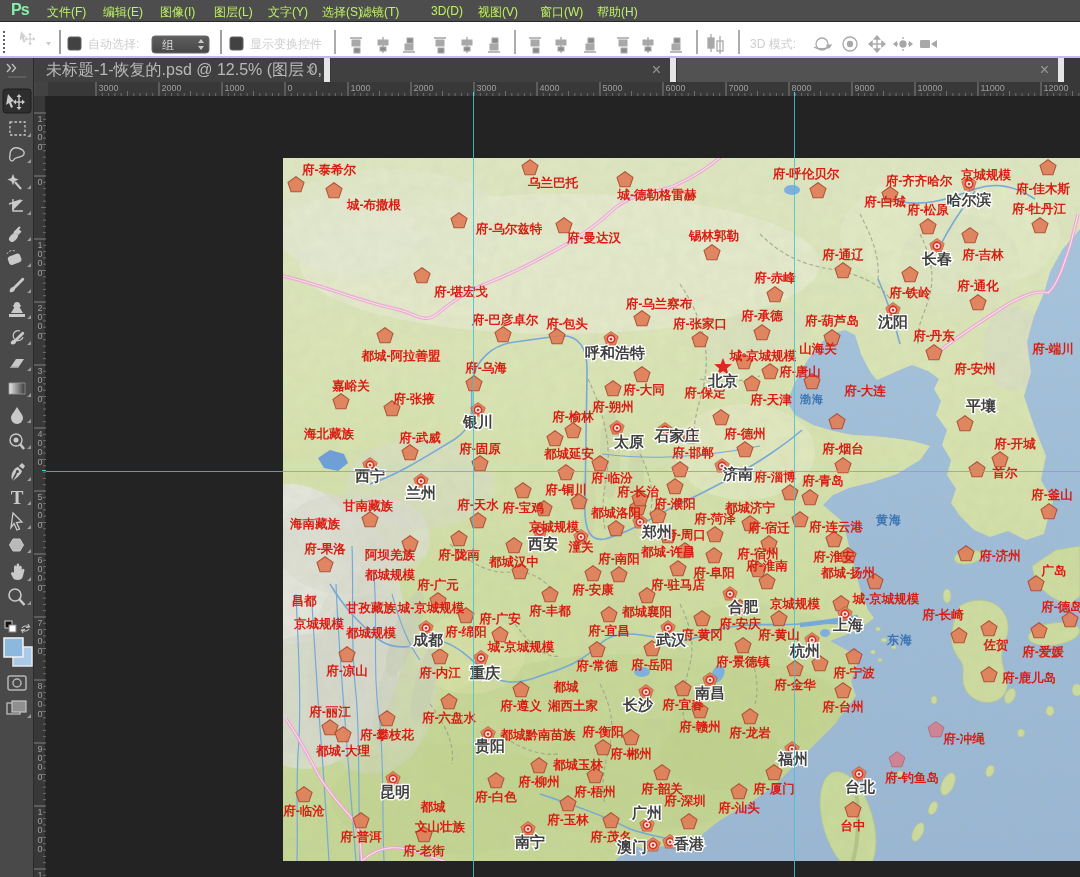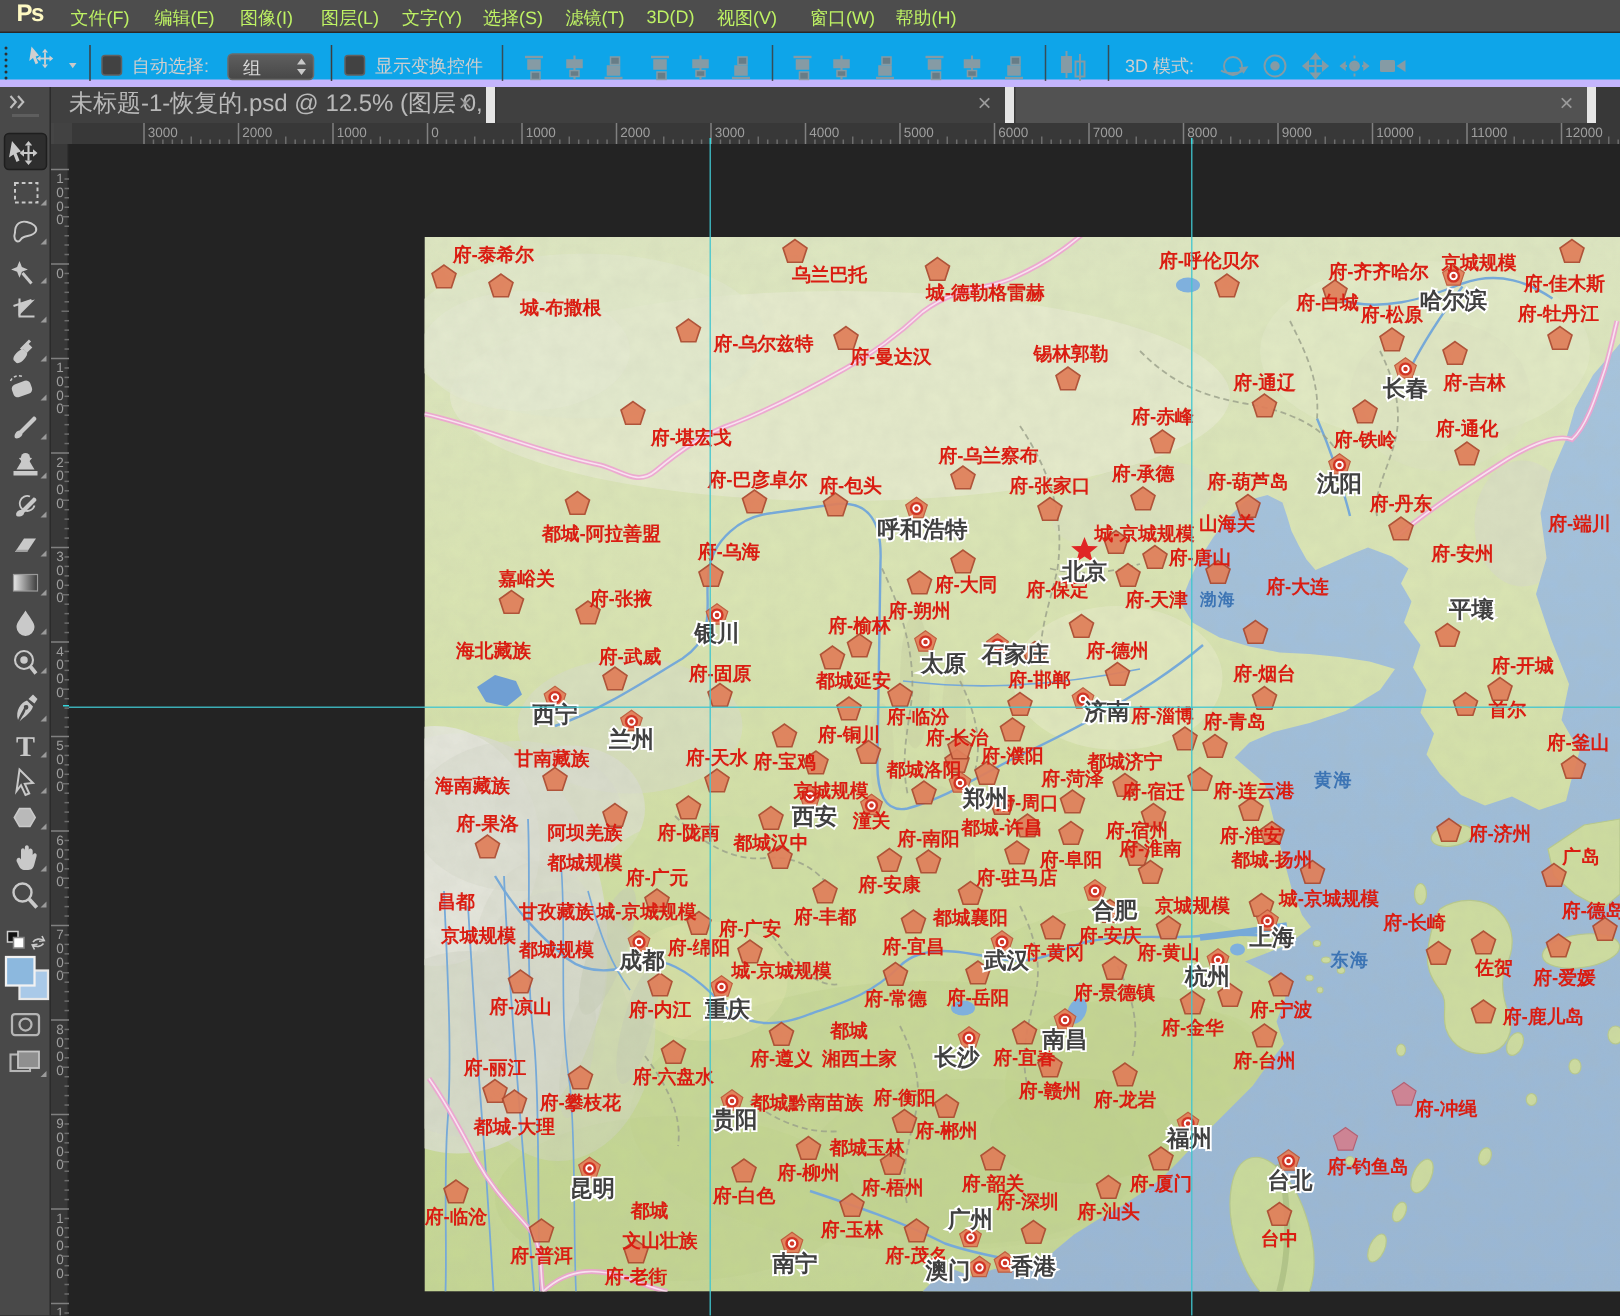--- a/index.html
+++ b/index.html
@@ -1,39 +1,39 @@
 <!DOCTYPE html>
 <html><head><meta charset="utf-8"><style>
 * {margin:0;padding:0;box-sizing:border-box}
 html,body {width:1080px;height:877px;overflow:hidden;background:#242424;font-family:"Liberation Sans",sans-serif;}
 .abs {position:absolute}
 #menubar {left:0;top:0;width:1080px;height:22px;background:#4d4d4d;border-bottom:1px solid #282828}
 #menubar span {position:absolute;top:4px;font-size:12px;color:#bef264;letter-spacing:0px;white-space:nowrap}
-#pslogo {position:absolute;left:11px;top:1px;font-size:16px;font-weight:bold;color:#fef9c3;letter-spacing:-1px}
-#optbar {left:0;top:22px;width:1080px;height:36px;background:#0ea5e9;border-bottom:5px solid #c4b5fd}
+#pslogo {position:absolute;left:11px;top:1px;font-size:16px;font-weight:bold;color:#86efac;letter-spacing:-1px}
+#optbar {left:0;top:22px;width:1080px;height:36px;background:#ffffff;border-bottom:2px solid #c4b5fd}
 #tabbar {left:0;top:58px;width:1080px;height:24px;background:#383838}
 .tab {position:absolute;top:0;height:24px;background:#404040;border-right:6px solid #e5e5e5;color:#b9b9b9;font-size:16px;line-height:24px;white-space:nowrap;overflow:hidden}
 .tab.active {background:#525252;color:#dcdcdc}
 .tab .tx {position:absolute;left:10px;top:0}
 .tab .x {position:absolute;right:9px;top:0;color:#9a9a9a}
 #toolbar {left:0;top:58px;width:34px;height:819px;background:#494949;border-right:1px solid #2b2b2b}
 #canvas {left:46px;top:96px;width:1034px;height:781px;background:#232323}
 .guideV {position:absolute;top:96px;width:1px;height:781px;background:#3fc6cf;z-index:30;opacity:0.85}
 .guideH {position:absolute;left:46px;top:471px;width:1034px;height:1px;background:#3fc6cf;z-index:30;opacity:0.85}
 </style></head><body>
 
 <div id="menubar" class="abs">
  <div id="pslogo">Ps</div>
  <span style="left:47px">文件(F)</span>
     <span style="left:103px">编辑(E)</span>
  <span style="left:160px">图像(I)</span>
     <span style="left:214px">图层(L)</span>
  <span style="left:268px">文字(Y)</span>
     <span style="left:322px">选择(S)</span>
- <span style="left:377px">滤镜(T)</span>
+ <span style="left:360px">滤镜(T)</span>
     <span style="left:431px">3D(D)</span>
  <span style="left:478px">视图(V)</span>
     <span style="left:540px">窗口(W)</span>
  <span style="left:597px">帮助(H)</span>
 </div>
 
 <div id="optbar" class="abs">
 <svg width="1080" height="36" style="position:absolute;left:0;top:0">
   <defs>
         <linearGradient id="gtool" x1="0" y1="0" x2="1" y2="0">

